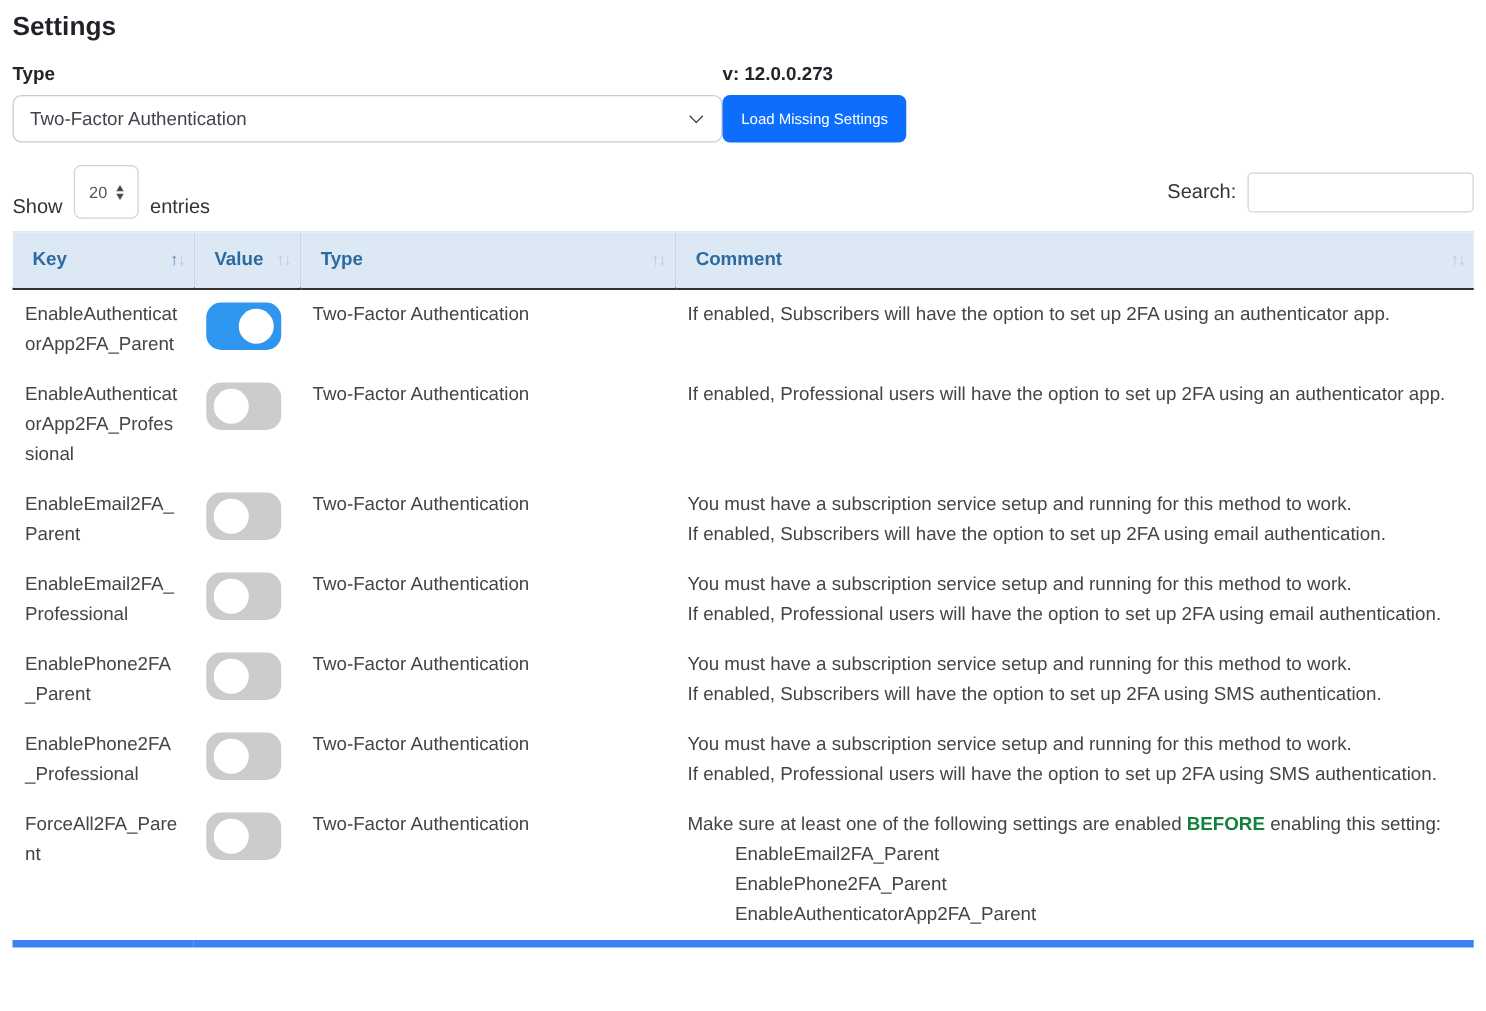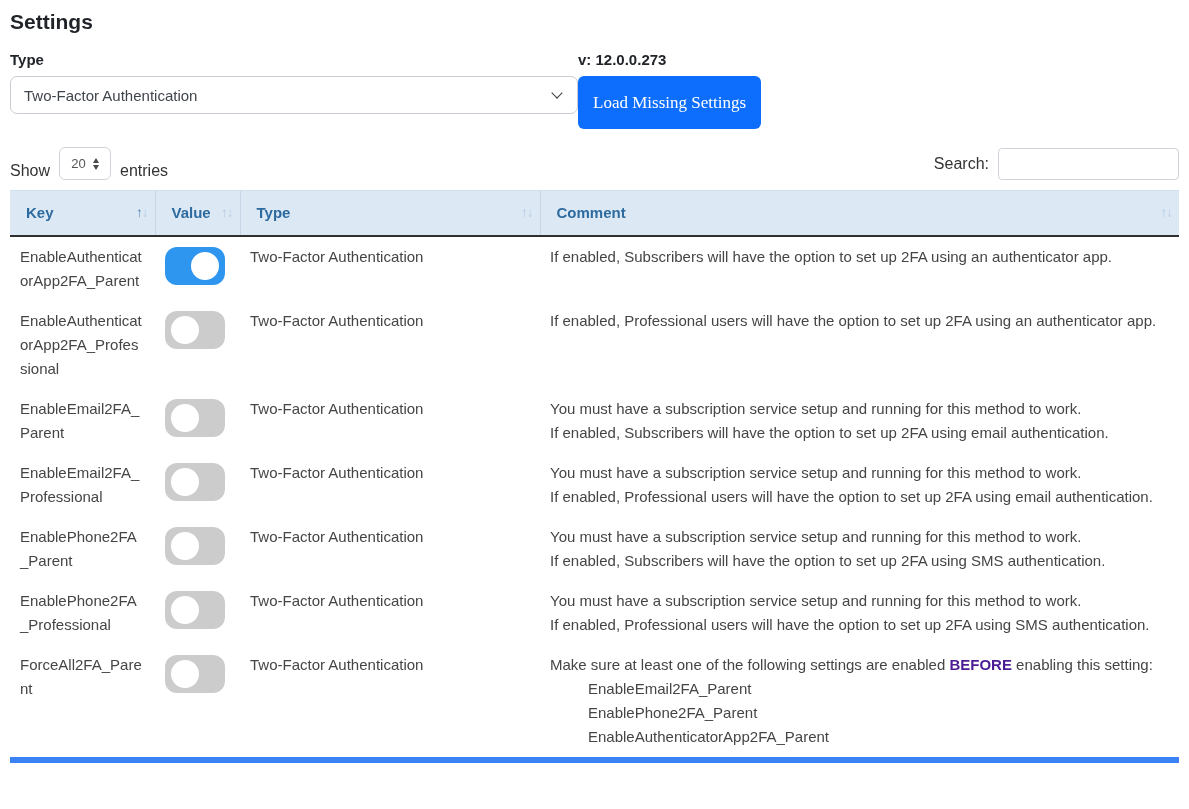--- a/index.html
+++ b/index.html
@@ -25,26 +25,26 @@
     display:flex;align-items:center;justify-content:space-between;
     padding:0 16px 0 13px;font-size:15px;color:#40444c;cursor:pointer;
   }
   .chevron-down{
     width:8px;height:8px;border-right:1.8px solid #3c3c3c;border-bottom:1.8px solid #3c3c3c;
     transform:rotate(45deg);margin-top:-4px;flex:0 0 auto;
   }
   .right-block{}
   .btn-primary{
     display:inline-block;background:var(--accent);color:#fff;border:none;border-radius:6px;
-    font-family:Liberation Serif, serif;font-size:17px;padding:9px 15px;height:53px;cursor:pointer;
+    font-family:Liberation Sans, sans-serif;font-size:12px;padding:9px 15px;height:38px;cursor:pointer;
   }
   .controls{display:flex;justify-content:space-between;align-items:center;margin-top:18px;font-size:16px;color:#333;}
   .show-group{display:flex;align-items:flex-end;gap:9px;}
   .entries-select{
-    height:33px;min-width:52px;border:1px solid #ced4da;border-radius:6px;background:#fff;
+    height:43px;min-width:52px;border:1px solid #ced4da;border-radius:6px;background:#fff;
     display:flex;align-items:center;justify-content:center;gap:7px;padding:0 8px;cursor:pointer;
   }
   .entries-value{font-size:13px;color:#555;}
   .stepper{display:flex;flex-direction:column;align-items:center;}
   .tri-up{width:0;height:0;border-left:3.5px solid transparent;border-right:3.5px solid transparent;border-bottom:5px solid #4a4a4a;}
   .tri-down{width:0;height:0;border-left:3.5px solid transparent;border-right:3.5px solid transparent;border-top:5px solid #4a4a4a;margin-top:2px;}
   .search-group{display:flex;align-items:center;gap:9px;}
   .search-input{
     width:181px;height:32px;border:1px solid #ced4da;border-radius:4px;background:#fff;
     font-family:"Liberation Sans",sans-serif;font-size:14px;padding:0 8px;outline:none;
@@ -64,21 +64,21 @@
   td.key-col{overflow-wrap:anywhere;word-break:break-word;}
   .toggle{
     width:60px;height:38px;border-radius:12px;background:var(--toggle-off);
     position:relative;margin:2px 0 0 0;cursor:pointer;
   }
   .toggle.on{background:var(--toggle-on);}
   .toggle .knob{position:absolute;top:5px;left:6px;width:28px;height:28px;border-radius:50%;background:#fff;}
   .toggle.on .knob{left:auto;right:6px;}
   .comment-line{display:block;}
   .comment-line.indent{padding-left:38px;}
-  .comment-line b{color:#4c1d95;}
+  .comment-line b{color:#15803d;}
   tbody tr:last-child td{border-bottom:6px solid #3b82f6;}
 </style>
 </head>
 <body>
 
 <div class="container">
 
   <h1 class="page-title">Settings</h1>
 
   <div class="top-row">

